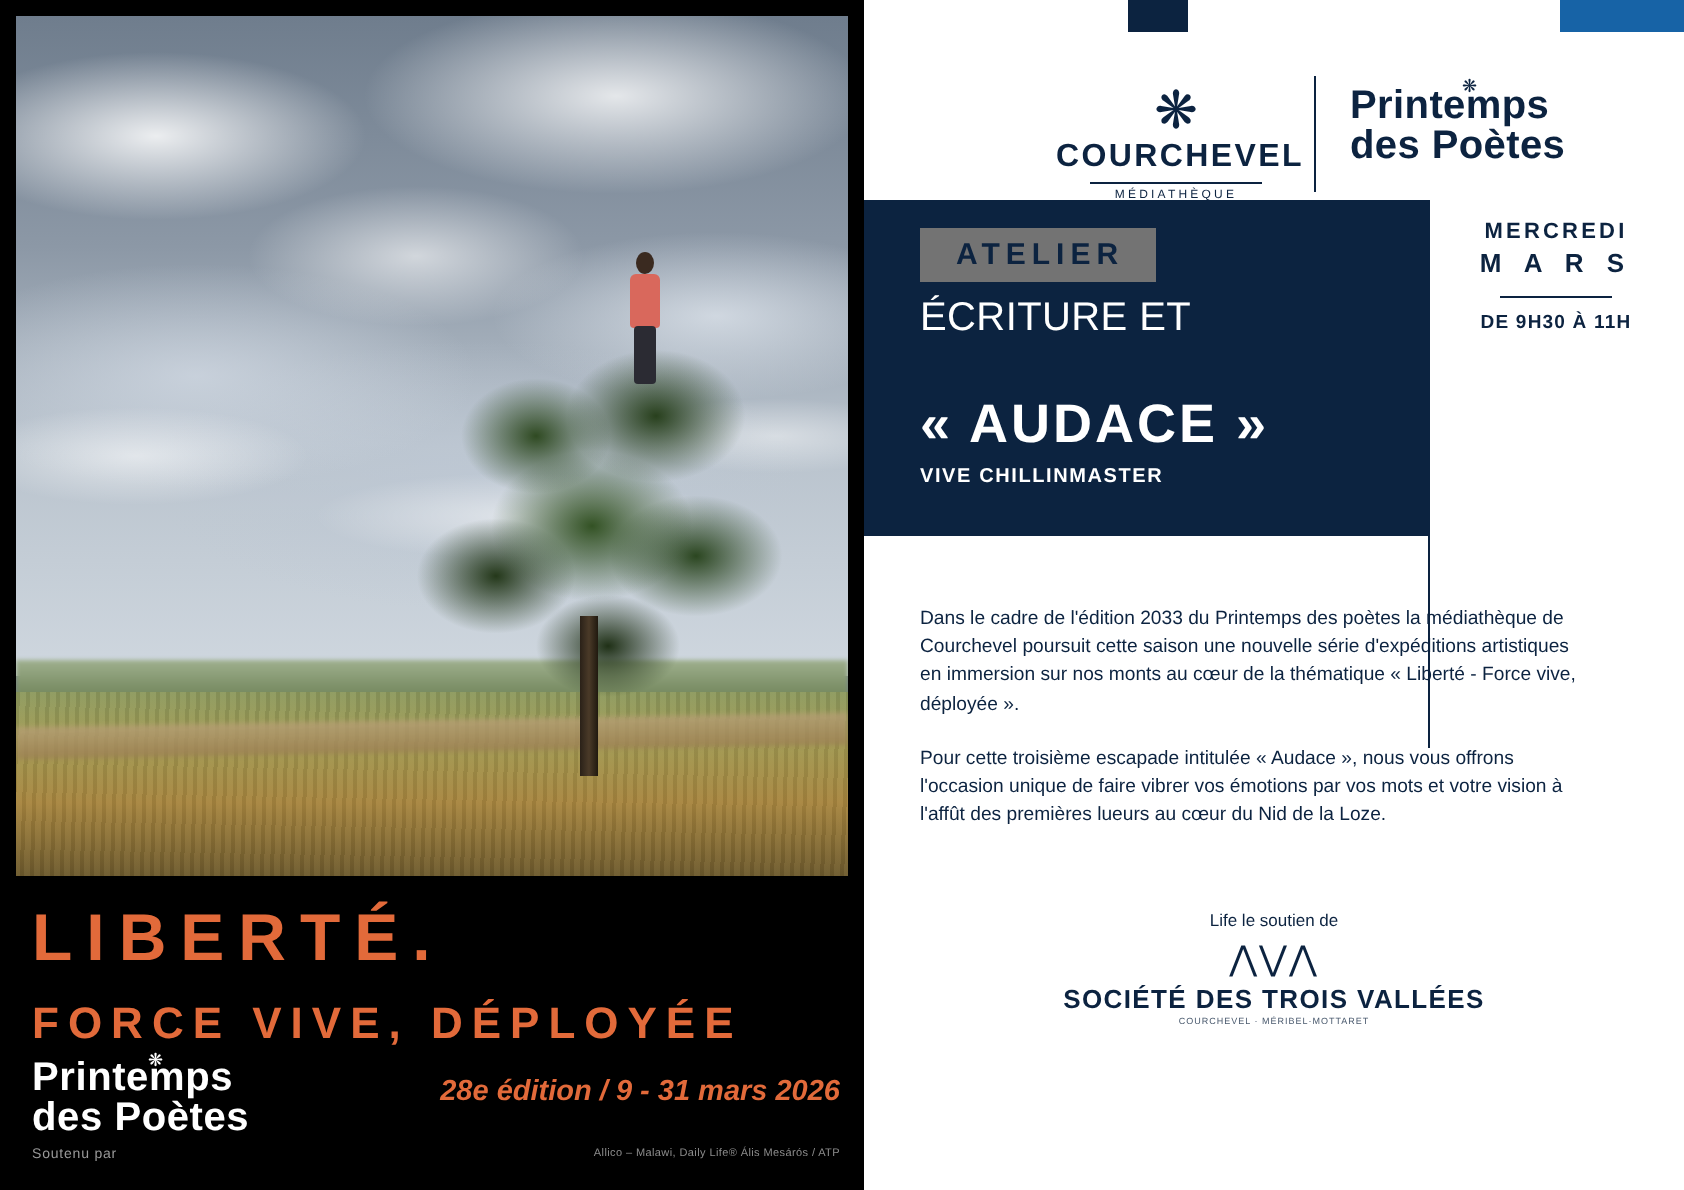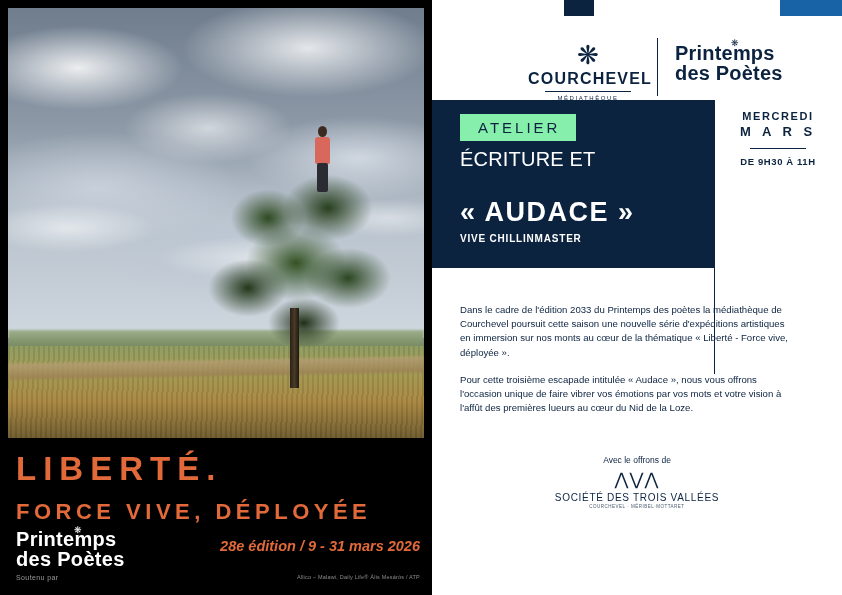--- a/index.html
+++ b/index.html
@@ -156,22 +156,22 @@
   .pdp-right .r1 { font-size:20px; font-weight:700; letter-spacing:.2px; }
   .pdp-right .r2 { font-size:20px; font-weight:700; letter-spacing:.2px; margin-top:-3px; }
   .pdp-right .r3 { font-size:20px; font-weight:700; letter-spacing:.2px; margin-top:-3px; }
   .pdp-right .snow2 { position:absolute; left:56px; top:-4px; font-size:9px; }
 
   
   .title-area { position:absolute; left:0; top:100px; width:410px; height:168px; }
   .title-left { position:absolute; left:0; top:0; width:282px; height:168px; background:#0c2340; }
   .atelier-badge {
     position:absolute; left:28px; top:14px;
-    background:#86efac; color:#0c2340;
-    font-size:15px; font-weight:400; letter-spacing:3px;
+    background:#737373; color:#0c2340;
+    font-size:15px; font-weight:700; letter-spacing:3px;
     padding:5px 16px 5px 18px;
   }
   .t-line1 { position:absolute; left:28px; top:48px; color:#ffffff; font-size:20px; font-weight:400; letter-spacing:.2px;}
   .t-line2 { position:absolute; left:28px; top:72px; color:#ffffff; font-size:20px; font-weight:400; letter-spacing:.2px;}
   .t-audace { position:absolute; left:28px; top:97px; color:#ffffff; font-size:27px; font-weight:700; letter-spacing:1.5px;}
   .t-avec { position:absolute; left:28px; top:133px; color:#ffffff; font-size:10px; font-weight:700; letter-spacing:.8px;}
 
   .date-col { position:absolute; left:282px; top:0; width:128px; height:168px; color:#0c2340; text-align:center;}
   .d-day { font-size:11px; font-weight:700; letter-spacing:1.6px; margin-top:10px;}
   .d-num { font-size:56px; font-weight:700; line-height:54px; letter-spacing:1px; margin-top:2px;}
@@ -183,21 +183,21 @@
 
   
   .body-copy { position:absolute; left:28px; top:303px; width:330px; color:#0c2340; }
   .body-copy p { font-size:9.6px; line-height:14.2px; }
   .body-copy p + p { margin-top:13px; }
 
   
   .soutien { position:absolute; left:0; top:455px; width:410px; text-align:center; color:#0c2340; }
   .soutien .lbl { font-size:8.5px; }
   .soutien .mtn { font-size:17px; letter-spacing:1px; margin-top:4px; }
-  .soutien .s3v { font-size:10px; font-weight:400; letter-spacing:.7px; margin-top:2px;}
+  .soutien .s3v { font-size:13px; font-weight:700; letter-spacing:.7px; margin-top:2px;}
   .soutien .s3vsub { font-size:4.5px; letter-spacing:.5px; margin-top:1px; color:#4a5a6e;}
 
   
   .footer { position:absolute; left:0; top:517px; width:410px; height:78px; background:#ffffff; border-top:0;}
   .footer-rule { position:absolute; left:10px; top:517px; width:400px; height:1px; background:#c8ccd2; }
 </style>
 </head>
 <body>
 
 <div class="poster">
@@ -276,21 +276,21 @@
       </div>
       <div class="date-vline2"></div>
     </div>
 
     <div class="body-copy">
       <p>Dans le cadre de l'édition 2033 du Printemps des poètes la médiathèque de Courchevel poursuit cette saison une nouvelle série d'expéditions artistiques en immersion sur nos monts au cœur de la thématique « Liberté - Force vive, déployée ».</p>
       <p>Pour cette troisième escapade intitulée « Audace », nous vous offrons l'occasion unique de faire vibrer vos émotions par vos mots et votre vision à l'affût des premières lueurs au cœur du Nid de la Loze.</p>
     </div>
 
     <div class="soutien">
-      <div class="lbl">Avec le offrons de</div>
+      <div class="lbl">Life le soutien de</div>
       <div class="mtn">⋀⋁⋀</div>
       <div class="s3v">SOCIÉTÉ DES TROIS VALLÉES</div>
       <div class="s3vsub">COURCHEVEL · MÉRIBEL·MOTTARET</div>
     </div>
 
     <div class="footer-rule"></div>
     <div class="footer">
 
       
 

